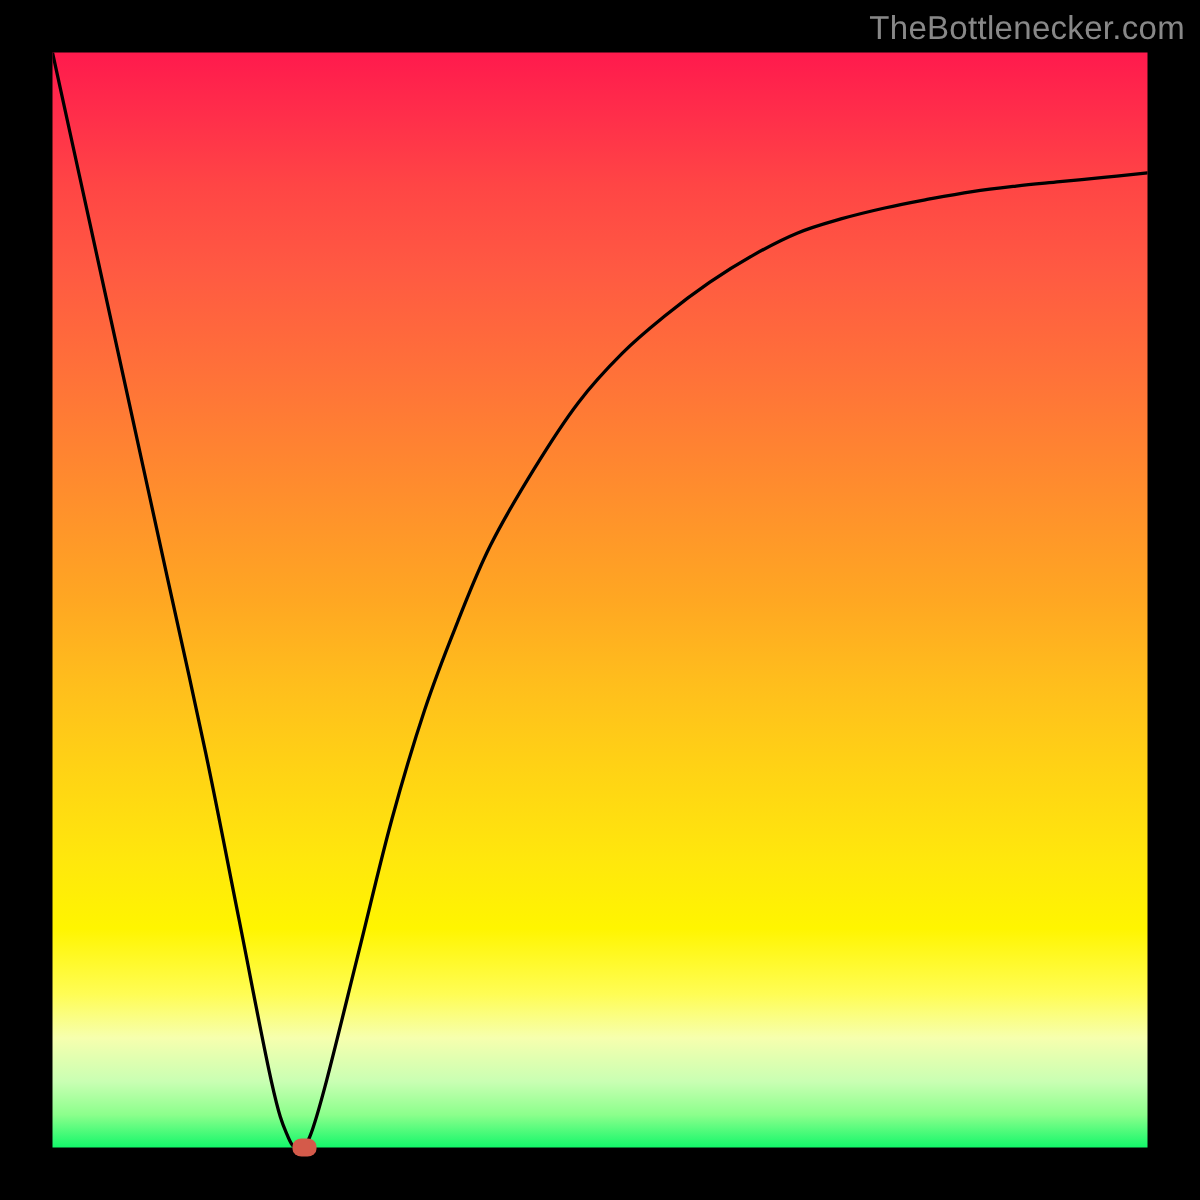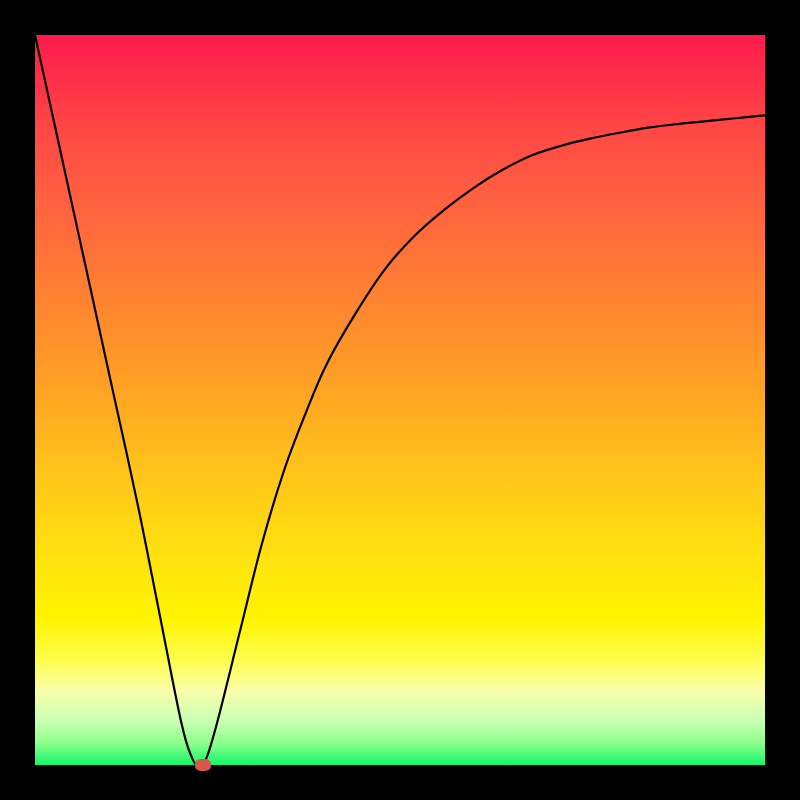--- a/index.html
+++ b/index.html
@@ -70,20 +70,21 @@
     background: #d45a4a;
     z-index: 6;
     transform: translate(-50%, -50%);
   }
 </style>
 </head>
 <body>
 
 <div class="frame">
 
+  <div class="watermark">TheBottlenecker.com</div>
 
   <div class="plot-area">
 
     <svg class="curve" viewBox="0 0 730 730" preserveAspectRatio="none">
       <path id="curve-path" fill="none" stroke="#000" stroke-width="2.2" stroke-linejoin="round" stroke-linecap="round" d="M 0.00 0.00 C 4.60 21.02, 16.35 74.75, 25.55 116.80 C 34.75 158.85, 41.90 191.55, 51.10 233.60 C 60.30 275.65, 67.45 308.35, 76.65 350.40 C 85.85 392.45, 93.66 426.47, 102.20 467.20 C 110.74 507.93, 116.22 537.28, 124.10 576.70 C 131.98 616.12, 140.09 659.92, 146.00 686.20 C 151.91 712.48, 153.66 714.82, 156.95 722.70 C 160.23 730.58, 161.62 730.00, 164.25 730.00 C 166.88 730.00, 168.26 730.58, 171.55 722.70 C 174.83 714.82, 176.59 708.54, 182.50 686.20 C 188.41 663.86, 196.52 630.14, 204.40 598.60 C 212.28 567.06, 218.42 539.91, 226.30 511.00 C 234.18 482.09, 240.32 461.65, 248.20 438.00 C 256.08 414.35, 262.22 399.31, 270.10 379.60 C 277.98 359.89, 282.80 346.90, 292.00 328.50 C 301.20 310.10, 310.69 294.48, 321.20 277.40 C 331.71 260.32, 339.89 247.40, 350.40 233.60 C 360.91 219.80, 369.09 211.26, 379.60 200.75 C 390.11 190.24, 398.29 183.74, 408.80 175.20 C 419.31 166.66, 427.49 160.53, 438.00 153.30 C 448.51 146.07, 456.69 140.96, 467.20 135.05 C 477.71 129.14, 485.89 124.79, 496.40 120.45 C 506.91 116.11, 515.09 113.98, 525.60 110.96 C 536.11 107.94, 544.29 106.03, 554.80 103.66 C 565.31 101.29, 573.49 99.79, 584.00 97.82 C 594.51 95.85, 602.69 94.29, 613.20 92.71 C 623.71 91.13, 631.89 90.24, 642.40 89.06 C 652.91 87.88, 661.09 87.19, 671.60 86.14 C 682.11 85.09, 690.29 84.27, 700.80 83.22 C 711.31 82.17, 724.74 80.83, 730.00 80.30"></path>
     </svg>
 
     <div class="marker" id="marker" style="left: 167.9px; top: 730px;"></div>
   </div>
 </div>

